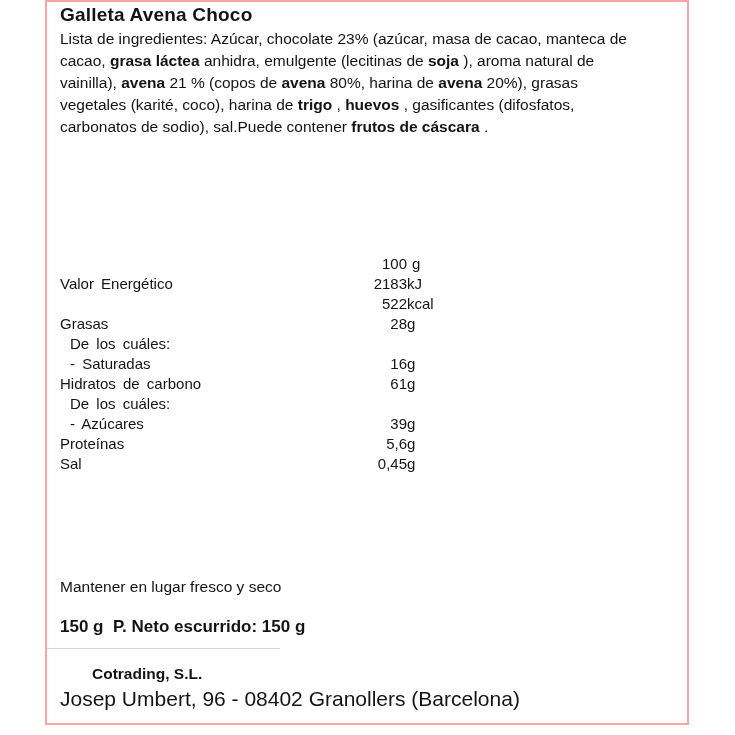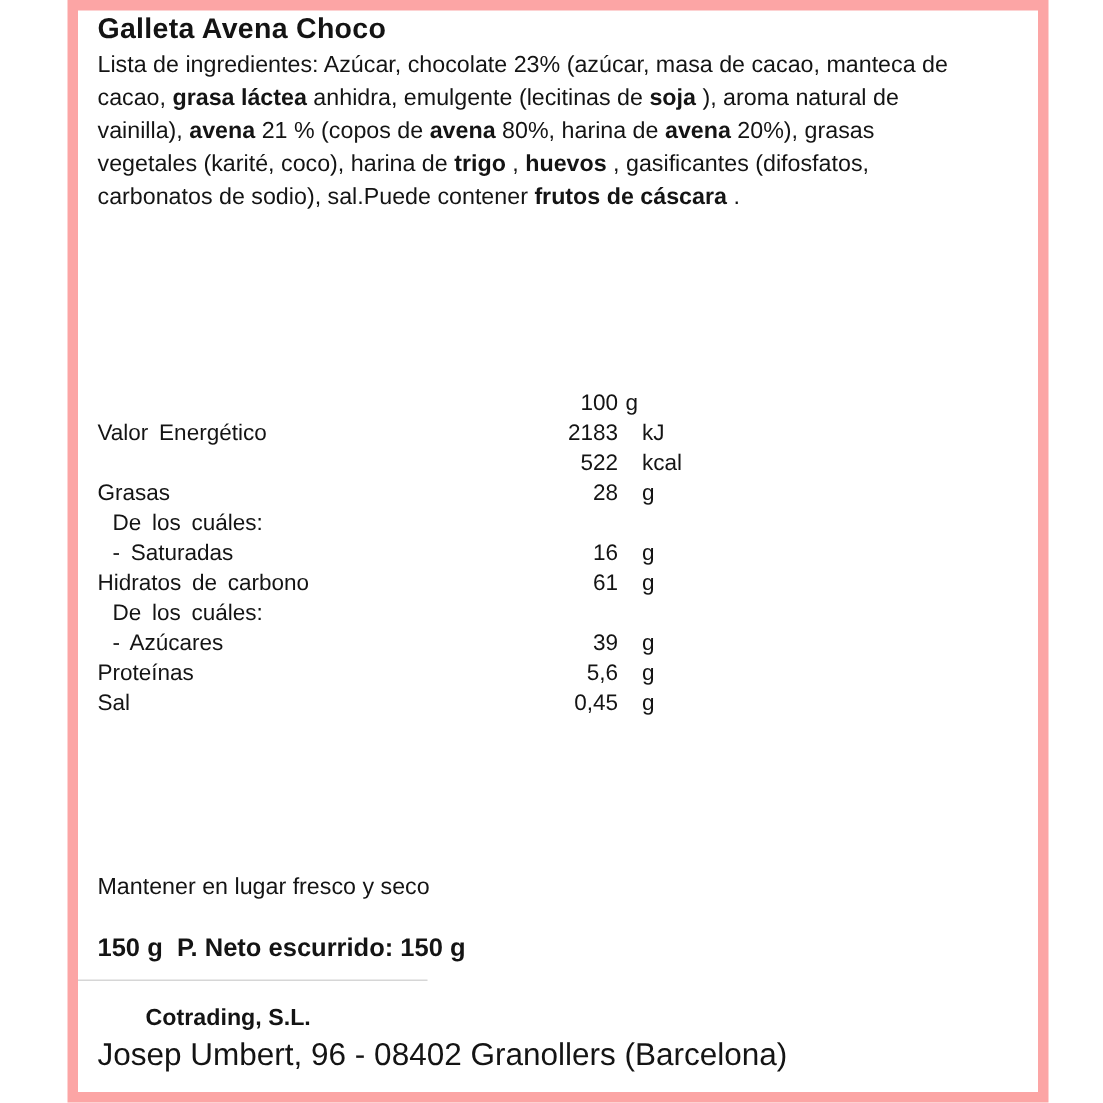--- a/index.html
+++ b/index.html
@@ -14,21 +14,21 @@
     font-family: "Liberation Sans", sans-serif;
     color: #141414;
     overflow: hidden;
   }
   .label-box {
     position: absolute;
     left: 45px;
     top: 0;
     width: 640px;
     height: 721px;
-    border: 7px solid #fca5a5;
+    border: 2px solid #fca5a5;
     background: #ffffff;
   }
   .title {
     position: absolute;
     left: 13px;
     top: 2px;
     font-size: 19px;
     font-weight: 700;
     letter-spacing: 0.2px;
     white-space: nowrap;
@@ -63,21 +63,21 @@
   .n-label.ind {
     width: 260px;
     padding-left: 10px;
   }
   .n-val {
     width: 77px;
     text-align: right;
     white-space: nowrap;
   }
   .n-unit {
-    margin-left: 16px;
+    margin-left: 0;
     white-space: nowrap;
   }
   .n-unit.hdr { margin-left: 5px; }
   .storage {
     position: absolute;
     left: 13px;
     top: 576px;
     font-size: 15.5px;
   }
   .net-weight {

